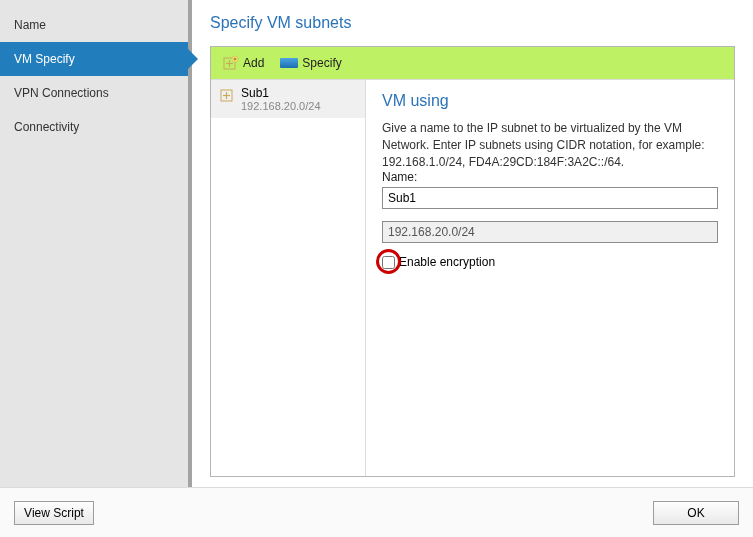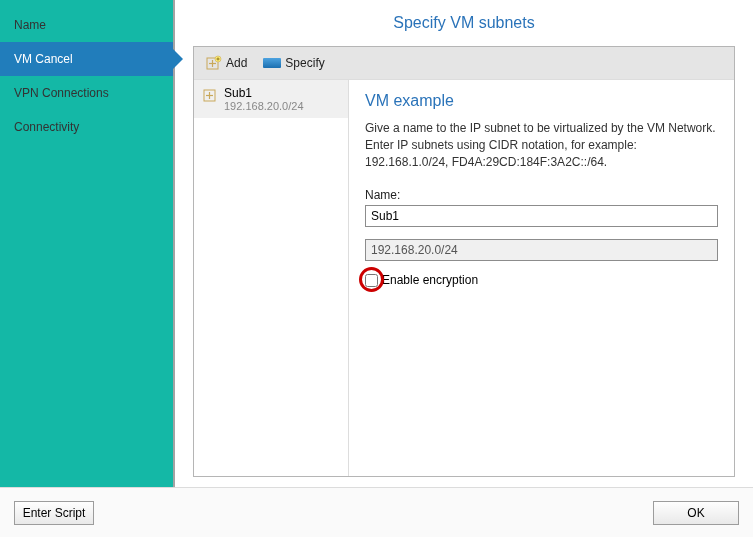--- a/index.html
+++ b/index.html
@@ -15,23 +15,23 @@
       background: #fff;
       position: relative;
       overflow: hidden;
     }
     .container {
       display: flex;
       width: 100%;
       height: calc(100% - 50px);
     }
     .sidebar {
-      width: 175px;
-      background: #14b8a6;
-      border-right: 2px solid #a3a3a3;
+      width: 192px;
+      background: #e5e5e5;
+      border-right: 4px solid #a3a3a3;
       padding-top: 8px;
     }
     .sidebar-item {
       padding: 10px 14px;
       color: #333;
       cursor: pointer;
       position: relative;
     }
     .sidebar-item.selected {
       background: #217dbb;
@@ -45,39 +45,38 @@
       transform: translateY(-50%);
       border-top: 10px solid transparent;
       border-bottom: 10px solid transparent;
       border-left: 10px solid #217dbb;
     }
     .main {
       flex: 1;
       padding: 10px 18px 10px 18px;
       display: flex;
       flex-direction: column;
-      align-items: center;
     }
     .page-title {
       color: #2a73b9;
       font-size: 16px;
       font-weight: 400;
       margin-bottom: 14px;
       margin-top: 4px;
     }
     .main-panel {
       flex: 1;
       border: 1px solid #b5b5b5;
       display: flex;
       flex-direction: column;
     }
     .toolbar {
       padding: 6px 8px;
       border-bottom: 1px solid #ddd;
-      background: #e5e5e5;
+      background: #bef264;
       display: flex;
       align-items: center;
       gap: 8px;
     }
     .toolbar-btn {
       display: inline-flex;
       align-items: center;
       gap: 4px;
       background: none;
       border: none;
@@ -128,21 +127,20 @@
     }
     .detail-title {
       color: #2a73b9;
       font-size: 16px;
       font-weight: 400;
       margin-bottom: 10px;
     }
     .detail-desc {
       color: #333;
       line-height: 1.4;
-      margin-bottom: 18px;
     }
     .field-label {
       display: block;
       margin-bottom: 3px;
       color: #222;
     }
     .text-input {
       width: 100%;
       border: 1px solid #8c8c8c;
       padding: 3px 5px;
@@ -201,21 +199,21 @@
       min-width: 80px;
       margin-left: 0;
     }
   </style>
 </head>
 <body>
 
 <div class="container">
   <nav class="sidebar">
     <div class="sidebar-item">Name</div>
-    <div class="sidebar-item selected">VM Cancel</div>
+    <div class="sidebar-item selected">VM Specify</div>
     <div class="sidebar-item">VPN Connections</div>
     <div class="sidebar-item">Connectivity</div>
   </nav>
 
   <main class="main">
     <h1 class="page-title">Specify VM subnets</h1>
 
     <div class="main-panel">
       <div class="toolbar">
         <button class="toolbar-btn">
@@ -244,37 +242,37 @@
               <line x1="4" y1="8.5" x2="11" y2="8.5" stroke="#c9a85a" stroke-width="1.2"></line>
             </svg>
             <div class="list-item-texts">
               <span>Sub1</span>
               <span class="list-item-sub">192.168.20.0/24</span>
             </div>
           </div>
         </div>
 
         <div class="detail-pane">
-          <h2 class="detail-title">VM example</h2>
+          <h2 class="detail-title">VM using</h2>
           <p class="detail-desc">Give a name to the IP subnet to be virtualized by the VM Network. Enter IP subnets using CIDR notation, for example: 192.168.1.0/24, FD4A:29CD:184F:3A2C::/64.</p>
 
           <label class="field-label">Name:</label>
           <input class="text-input" type="text" value="Sub1" style="">
 
           <input class="text-input readonly" type="text" readonly="" value="192.168.20.0/24" style="">
 
           <div class="checkbox-row">
             <span class="checkbox-highlight"></span>
             <input type="checkbox" class="enc-checkbox" style="">
             <label>Enable encryption</label>
           </div>
         </div>
       </div>
     </div>
   </main>
 </div>
 
 <footer class="footer">
   <div class="footer-left">
-    <button class="footer-btn view-script">Enter Script</button>
+    <button class="footer-btn view-script">View Script</button>
   </div>
   <button class="footer-btn">OK</button>
 </footer>
 
 </body></html>

